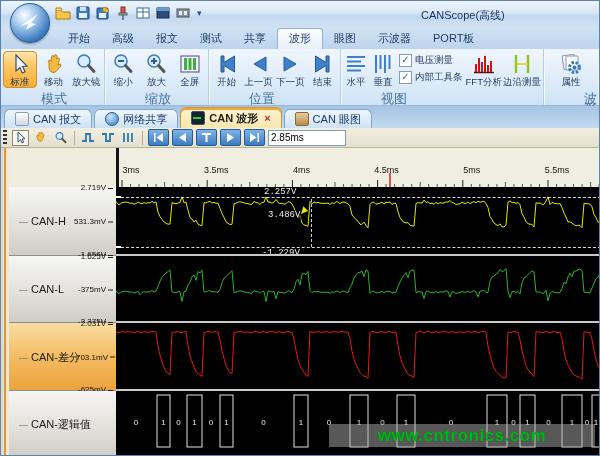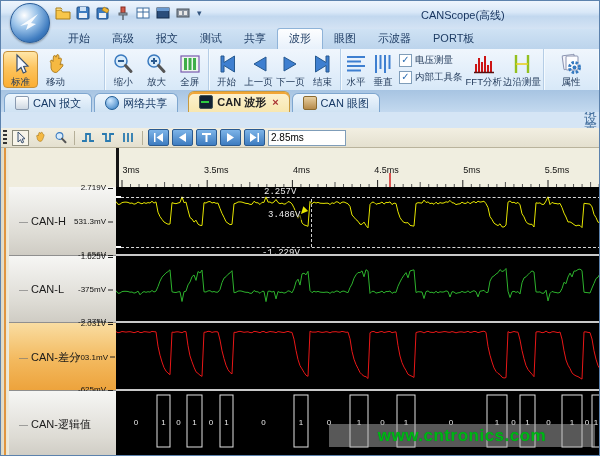--- a/index.html
+++ b/index.html
@@ -31,27 +31,27 @@
   .rgroup-label{height:11px;font-size:13px;color:#46719f;text-align:left;line-height:10px;padding-left:40px;}
   .rbtn{width:33px;display:flex;flex-direction:column;align-items:center;border-radius:4px;padding:1px 0;}
   .rbtn.sel{background:linear-gradient(#ffe6a9,#fdc45e 45%,#fbae33);border:1px solid #c6913a;padding:0;}
   .ricon{width:24px;height:24px;display:block;}
   .rlabel{font-size:9.5px;color:#243c5c;line-height:11px;white-space:nowrap;}
   .rchecks{display:flex;flex-direction:column;justify-content:center;gap:4px;padding:3px 2px;}
   .rcheck{display:flex;align-items:center;gap:3px;font-size:9.5px;color:#243c5c;white-space:nowrap;}
   .cbox{width:11px;height:11px;background:#fff;border:1px solid #7f9db9;font-size:10px;line-height:10px;
     color:#2f6fb4;text-align:center;}
   
-  #doctabs{position:absolute;left:0;top:89px;width:600px;height:22px;
+  #doctabs{position:absolute;left:0;top:105px;width:600px;height:22px;
     background:linear-gradient(#a7c4e2,#c3d9ef);display:flex;align-items:flex-end;padding-left:3px;box-sizing:border-box;}
   .dtab{display:flex;align-items:center;gap:4px;font-size:11px;color:#173a66;height:18px;
     padding:0 10px;background:linear-gradient(#eef6fd,#cfe2f3);border:1px solid #7ea6cf;border-bottom:none;
     border-radius:6px 6px 0 0;margin-right:2px;}
   .dtab.active{background:linear-gradient(#fdf2d0,#f7e7b0);border-color:#c89a3f;height:20px;
-    box-shadow:inset 0 2px 0 #f2a636;font-weight:bold;color:#222;margin-left:8px;}
+    box-shadow:inset 0 2px 0 #f2a636;font-weight:bold;color:#222;}
   .dtclose{color:#a33;font-weight:bold;font-size:11px;margin-left:2px;}
   .dticon{width:12px;height:12px;display:inline-block;border-radius:2px;}
   .i-doc{background:linear-gradient(#fff,#cfd8e2);border:1px solid #8a9ab0;}
   .i-globe{background:radial-gradient(circle at 35% 30%,#cfe8ff,#2f7ac0);border-radius:50%;border:1px solid #1d5a94;}
   .i-wave{background:#123;border:1px solid #455;position:relative;}
   .i-wave::after{content:"";position:absolute;left:1px;top:5px;width:8px;height:2px;background:#2ecc40;}
   .i-eye{background:linear-gradient(#e8cfa0,#b58a4a);border:1px solid #8a6a30;}
   .i-scope{background:linear-gradient(#e8e8e8,#9aa4ae);border:1px solid #6a7680;position:relative;}
   .i-scope::after{content:"";position:absolute;left:1px;top:5px;width:8px;height:1.5px;background:#18a018;}
   
@@ -174,20 +174,28 @@
                 <path d="M8 3 L8 19 L12 15.5 L14.3 21 L17 19.7 L14.7 14.5 L19 14 Z" fill="#f4f8ff" stroke="#3a506e" stroke-width="1.2"></path>
               </svg></span>
           <span class="rlabel">标准</span>
         </div>
         <div class="rbtn">
           <span class="ricon">
             <svg width="24" height="24">
                 <path d="M7 11 Q5.5 9 7 8.2 Q8.3 7.6 9 9.5 L9.4 5 Q9.5 3.4 10.8 3.5 Q12 3.6 12 5.2 L12.4 3.8 Q12.8 2.3 14 2.7 Q15.2 3.1 15 4.7 L14.7 7 Q15.4 5.4 16.6 6 Q17.8 6.6 17.3 8.2 L16 13 L17 12.3 Q18.4 11.4 18.9 12.8 Q19.3 14 17.8 15.2 L14 19.4 Q12.4 21.2 10 20.2 Q7.4 19.1 7 16 Z" fill="#f5b942" stroke="#a87a20" stroke-width=".9"></path>
               </svg></span>
           <span class="rlabel">移动</span>
+        </div>
+        <div class="rbtn">
+          <span class="ricon">
+            <svg width="24" height="24">
+                <circle cx="10" cy="9" r="6" fill="#d9ecfb" stroke="#3a7abf" stroke-width="1.5"></circle>
+                <line x1="14.5" y1="13.5" x2="20" y2="19.5" stroke="#555" stroke-width="3" stroke-linecap="round"></line>
+              </svg></span>
+          <span class="rlabel">放大镜</span>
         </div>
       </div>
       <div class="rgroup-label">模式</div>
     </div>
 
     <div class="rgroup" style="width:104px">
       <div class="rgroup-body">
         <div class="rbtn">
           <span class="ricon">
             <svg width="24" height="24">

